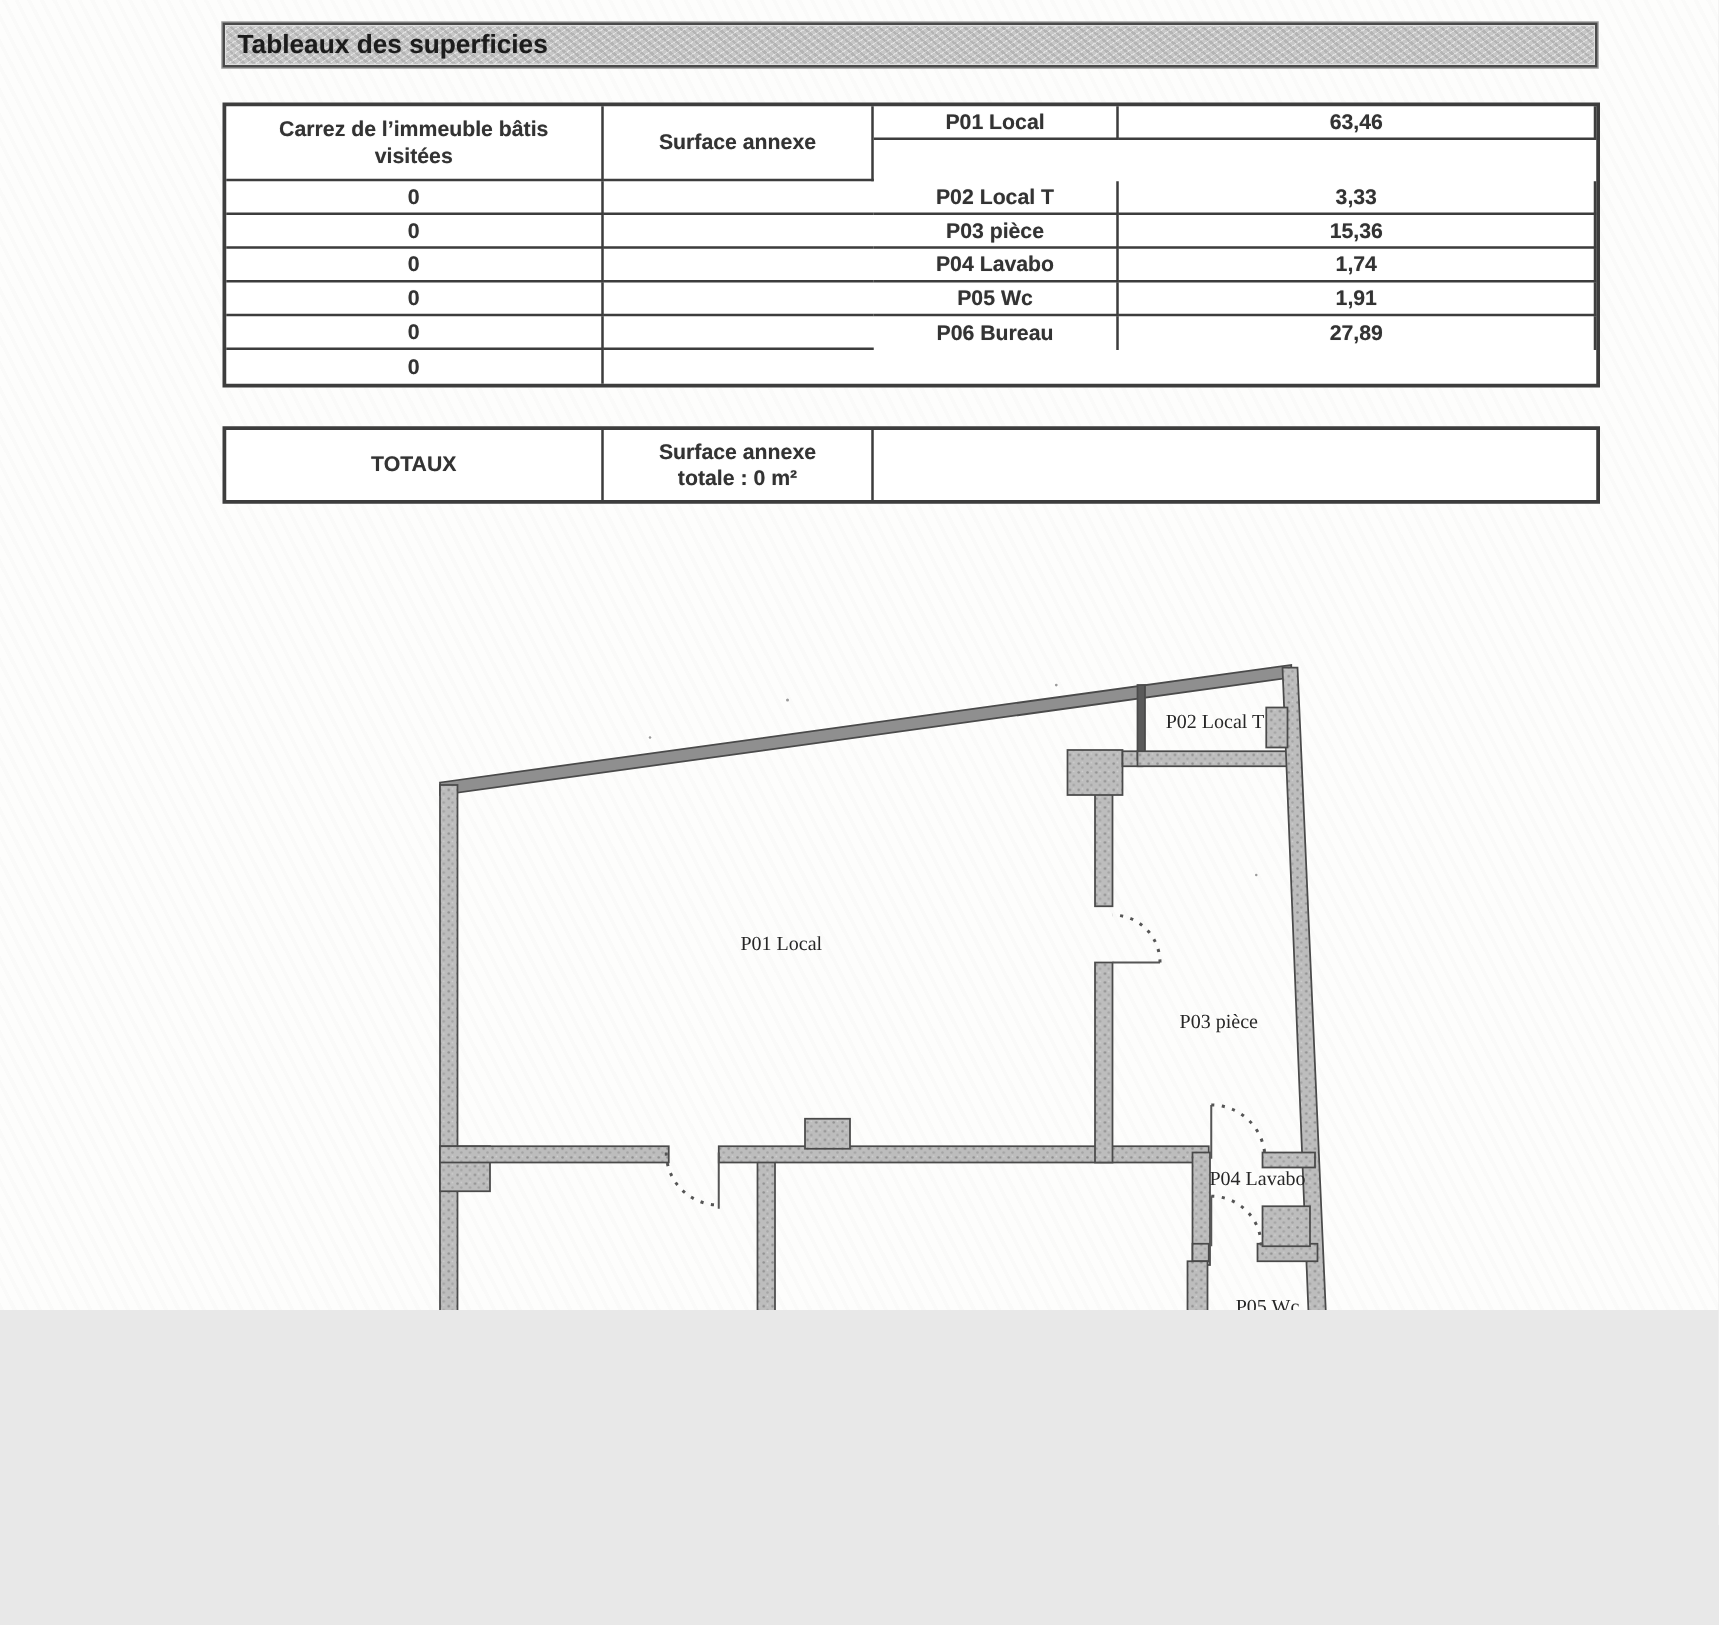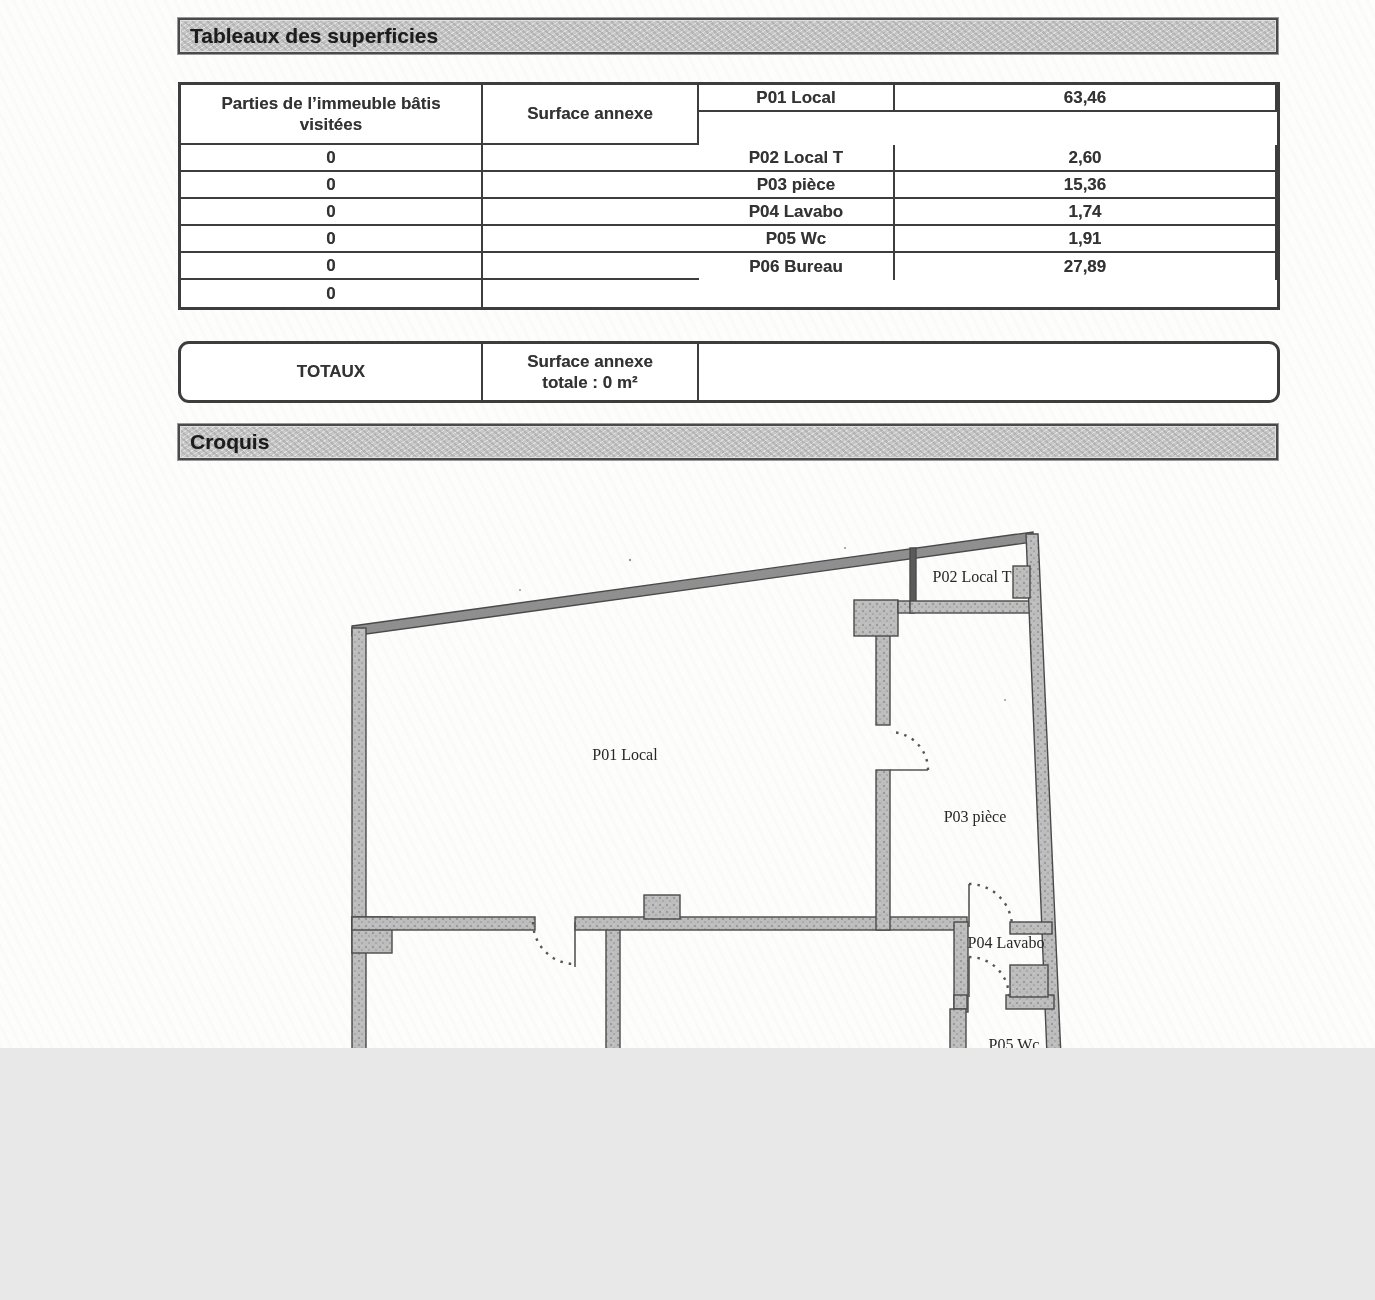--- a/index.html
+++ b/index.html
@@ -51,30 +51,30 @@
 <body>
 
 <div class="page">
 
   <div class="section-bar" style="top:18px;">
     <span>Tableaux des superficies</span>
   </div>
 
   <div class="grid-table" style="top:82px;">
 
-    <div class="cell hdr">Parties de l’immeuble bâtis visitées</div>
+    <div class="cell hdr">Carrez de l’immeuble bâtis visitées</div>
     <div class="cell hdr">Surface annexe</div>
 
     <div class="cell drow">P01 Local</div>
     <div class="cell drow">63,46</div>
     <div class="cell drow">0</div>
     <div class="cell drow last-col"></div>
 
     <div class="cell drow">P02 Local T</div>
-    <div class="cell drow">2,60</div>
+    <div class="cell drow">3,33</div>
     <div class="cell drow">0</div>
     <div class="cell drow last-col"></div>
 
     <div class="cell drow">P03 pièce</div>
     <div class="cell drow">15,36</div>
     <div class="cell drow">0</div>
     <div class="cell drow last-col"></div>
 
     <div class="cell drow">P04 Lavabo</div>
     <div class="cell drow">1,74</div>
@@ -85,30 +85,27 @@
     <div class="cell drow">1,91</div>
     <div class="cell drow">0</div>
     <div class="cell drow last-col"></div>
 
     <div class="cell drow last-row">P06 Bureau</div>
     <div class="cell drow last-row">27,89</div>
     <div class="cell drow last-row">0</div>
     <div class="cell drow last-row last-col"></div>
   </div>
 
-  <div class="grid-table totals" style="top:341px;border-radius:11px;">
+  <div class="grid-table totals" style="top:341px;">
     <div class="cell">TOTAUX</div>
     <div class="cell two-line">Surface annexe
 totale : 0 m²</div>
     <div class="cell last-col"></div>
   </div>
 
-  <div class="section-bar" style="top:424px;">
-    <span>Croquis</span>
-  </div>
 
   <div class="plan-wrap">
     <svg width="745" height="770" viewBox="335 512 745 770">
       <defs>
         <pattern id="wallhatch" width="7" height="7" patternUnits="userSpaceOnUse">
           <rect width="7" height="7" fill="#bdbdbd"></rect>
           <circle cx="2" cy="2" r="1" fill="#8f8f8f"></circle>
           <circle cx="5" cy="5" r="1" fill="#a3a3a3"></circle>
           <circle cx="5" cy="1" r="0.7" fill="#cfcfcf"></circle>
         </pattern>

